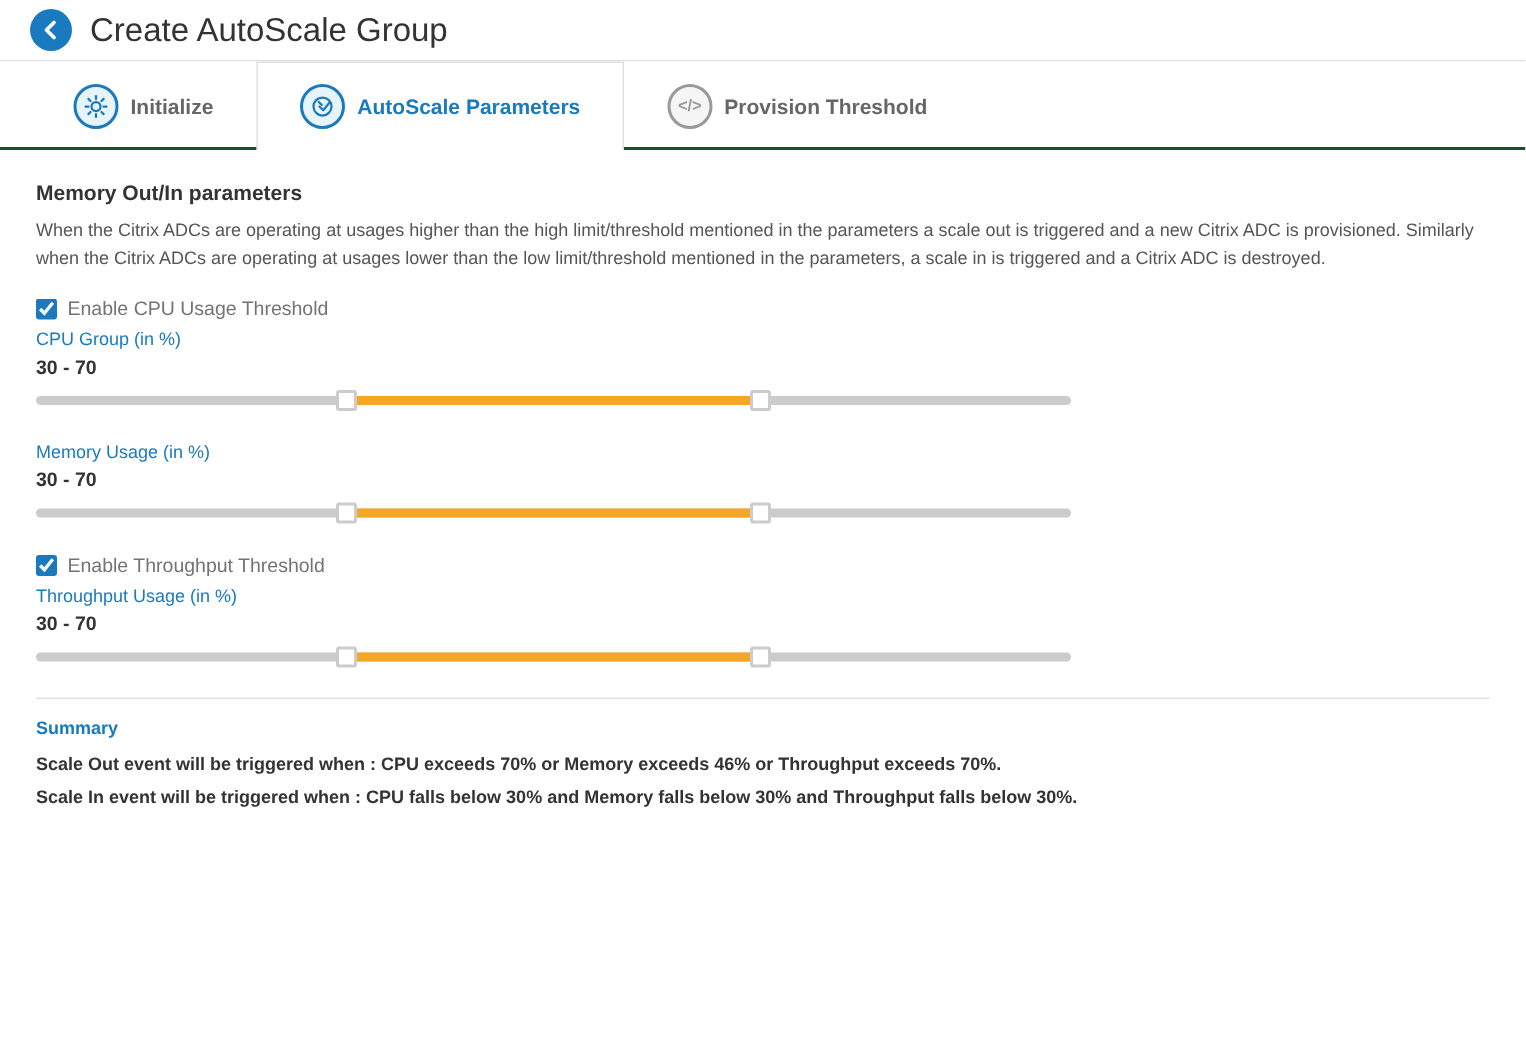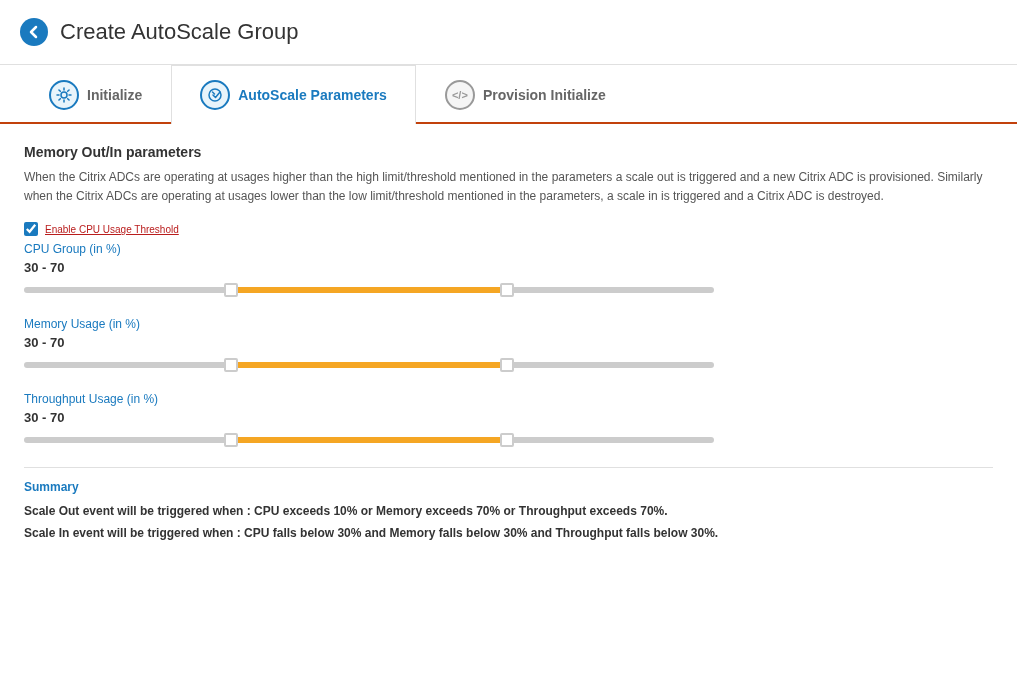--- a/index.html
+++ b/index.html
@@ -9,21 +9,21 @@
       color: #333;
       background: #fff;
       width: 1017px;
       min-height: 693px;
     }
 
     
     .page-header {
       display: flex;
       align-items: center;
-      padding: 18px 20px;
+      padding: 6px 20px;
       border-bottom: 1px solid #e0e0e0;
       background: #fff;
     }
     .back-btn {
       width: 28px;
       height: 28px;
       border-radius: 50%;
       background: #1a7abf;
       display: flex;
       align-items: center;
@@ -35,21 +35,21 @@
     .back-btn svg { display: block; }
     .page-title {
       font-size: 22px;
       font-weight: 300;
       color: #333;
     }
 
     
     .tabs-container {
       display: flex;
-      border-bottom: 2px solid #c2410c;
+      border-bottom: 2px solid #14532d;
       background: #fff;
       padding: 0 20px;
     }
     .tab {
       display: flex;
       align-items: center;
       padding: 14px 28px;
       cursor: pointer;
       border: 1px solid transparent;
       border-bottom: none;
@@ -118,24 +118,23 @@
       gap: 7px;
       margin-bottom: 6px;
     }
     .checkbox-row input[type="checkbox"] {
       width: 14px;
       height: 14px;
       accent-color: #1a7abf;
       cursor: pointer;
     }
     .checkbox-label {
-      font-size: 10px;
-      color: #b91c1c;
-      cursor: pointer;
-      text-decoration: underline;
+      font-size: 13px;
+      color: #737373;
+      cursor: pointer;
     }
     .usage-label {
       font-size: 12px;
       color: #1a7abf;
       margin-bottom: 4px;
     }
     .range-value {
       font-size: 13px;
       font-weight: 600;
       color: #333;
@@ -238,21 +237,21 @@
         <path d="M5.5 5l2 2" stroke="#1a7abf" stroke-width="1.5" stroke-linecap="round"></path>
       </svg>
     </div>
     <span class="tab-label">AutoScale Parameters</span>
   </div>
 
   <div class="tab inactive">
     <div class="tab-icon gray">
       <span style="font-size:11px; color:#999; font-weight:bold;">&lt;/&gt;</span>
     </div>
-    <span class="tab-label">Provision Initialize</span>
+    <span class="tab-label">Provision Threshold</span>
   </div>
 </div>
 
 <div class="content">
 
   <div class="section-title">Memory Out/In parameters</div>
   <div class="section-description">When the Citrix ADCs are operating at usages higher than the high limit/threshold mentioned in the parameters a scale out is triggered and a new Citrix ADC is provisioned. Similarly when the Citrix ADCs are operating at usages lower than the low limit/threshold mentioned in the parameters, a scale in is triggered and a Citrix ADC is destroyed.</div>
 
   <div class="threshold-group">
     <div class="checkbox-row">
@@ -276,32 +275,36 @@
     <div class="slider-container">
       <div class="slider-track">
         <div class="slider-fill"></div>
         <div class="slider-thumb thumb-low"></div>
         <div class="slider-thumb thumb-high"></div>
       </div>
     </div>
   </div>
 
   <div class="threshold-group">
+    <div class="checkbox-row">
+      <input type="checkbox" id="throughput-cb" checked="" style="">
+      <label for="throughput-cb" class="checkbox-label">Enable Throughput Threshold</label>
+    </div>
     <div class="usage-label">Throughput Usage (in %)</div>
     <div class="range-value">30 - 70</div>
     <div class="slider-container">
       <div class="slider-track">
         <div class="slider-fill"></div>
         <div class="slider-thumb thumb-low"></div>
         <div class="slider-thumb thumb-high"></div>
       </div>
     </div>
   </div>
 
   <div class="summary-section">
     <div class="summary-title">Summary</div>
     <div class="summary-text">
-      <div class="bold-line">Scale Out event will be triggered when : CPU exceeds 10% or Memory exceeds 70% or Throughput exceeds 70%.</div>
+      <div class="bold-line">Scale Out event will be triggered when : CPU exceeds 70% or Memory exceeds 46% or Throughput exceeds 70%.</div>
       <div class="bold-line">Scale In event will be triggered when : CPU falls below 30% and Memory falls below 30% and Throughput falls below 30%.</div>
     </div>
   </div>
 
 </div>
 
 </body></html>

